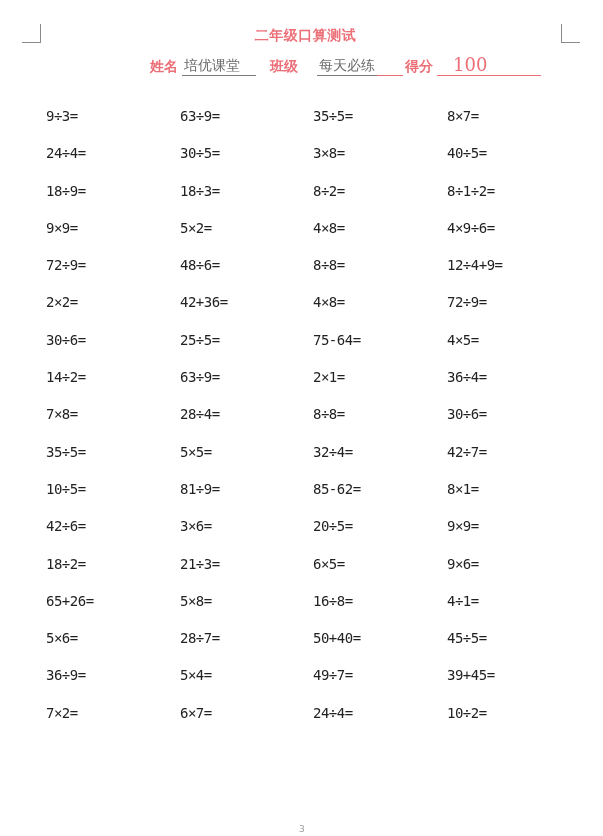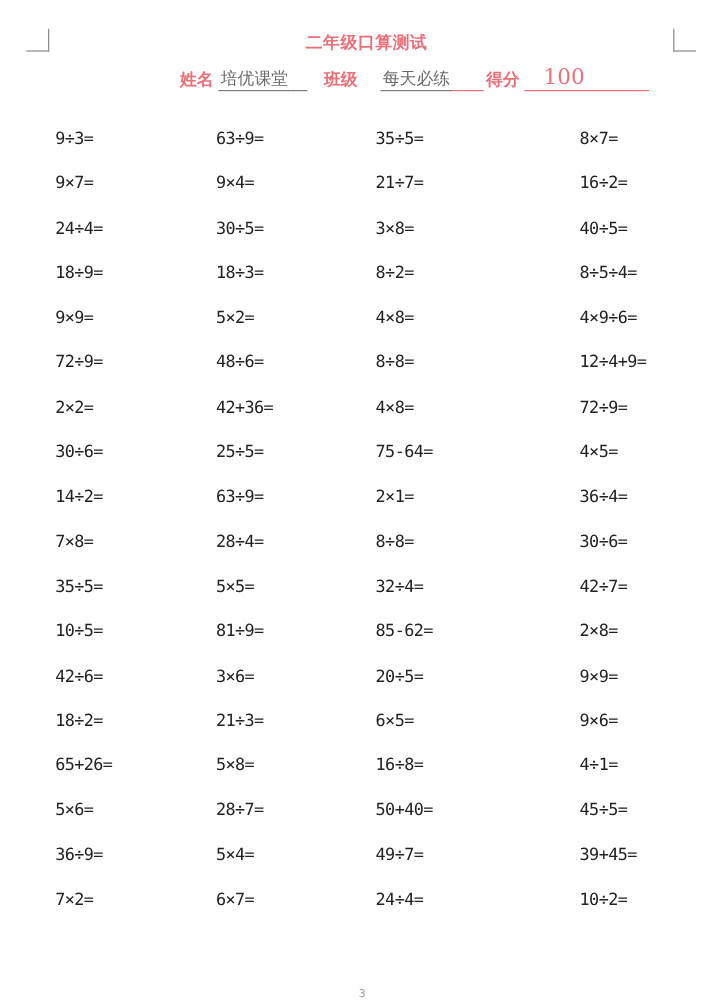--- a/index.html
+++ b/index.html
@@ -13,21 +13,21 @@
     .info { position: absolute; top: 54px; left: 150px; font-size: 14px; white-space: nowrap; display: flex; align-items: flex-end; }
     .info .lbl { color: #ec6f78; font-weight: bold; }
     .info .val { color: #6b6b6b; border-bottom: 1px solid #7a7a7a; padding: 0 2px; text-align: right; }
     .info .blank-red { display: inline-block; border-bottom: 1px solid #ec6f78; height: 16px; }
     .info .blank-gray { display: inline-block; border-bottom: 1px solid #7a7a7a; height: 16px; }
     .info .score { color: #ec6f78; border-bottom: 1px solid #ec6f78; display: inline-block; padding-left: 16px; font-size: 18px; }
     .grid { position: absolute; left: 0; top: 108px; width: 508px; }
     .row { position: relative; height: 37.3px; }
     .cell { position: absolute; top: 0; font-size: 14px; color: #222; white-space: nowrap;
             font-family: "DejaVu Sans Mono", "Liberation Mono", monospace; letter-spacing: -0.5px; }
-    .c0 { left: 46px; } .c1 { left: 180px; } .c2 { left: 313px; } .c3 { left: 447px; margin-left: 36px; }
+    .c0 { left: 46px; } .c1 { left: 180px; } .c2 { left: 313px; } .c3 { left: 447px; }
     .page-num { position: absolute; top: 824px; left: 299px; font-size: 9px; color: #9a9a9a;
                 font-family: "DejaVu Sans", sans-serif; }
   </style>
 </head>
 <body>
 
 <div class="corner tl"></div>
 <div class="corner tr"></div>
 
 <div class="title">二年级口算测试</div>
@@ -44,36 +44,30 @@
 </div>
 
 <div class="grid">
   <div class="row">
     <span class="cell c0">9÷3=</span>
     <span class="cell c1">63÷9=</span>
     <span class="cell c2">35÷5=</span>
     <span class="cell c3">8×7=</span>
   </div>
   <div class="row">
-    <span class="cell c0">9×7=</span>
-    <span class="cell c1">9×4=</span>
-    <span class="cell c2">21÷7=</span>
-    <span class="cell c3">16÷2=</span>
-  </div>
-  <div class="row">
     <span class="cell c0">24÷4=</span>
     <span class="cell c1">30÷5=</span>
     <span class="cell c2">3×8=</span>
     <span class="cell c3">40÷5=</span>
   </div>
   <div class="row">
     <span class="cell c0">18÷9=</span>
     <span class="cell c1">18÷3=</span>
     <span class="cell c2">8÷2=</span>
-    <span class="cell c3">8÷5÷4=</span>
+    <span class="cell c3">8÷1÷2=</span>
   </div>
   <div class="row">
     <span class="cell c0">9×9=</span>
     <span class="cell c1">5×2=</span>
     <span class="cell c2">4×8=</span>
     <span class="cell c3">4×9÷6=</span>
   </div>
   <div class="row">
     <span class="cell c0">72÷9=</span>
     <span class="cell c1">48÷6=</span>
@@ -107,21 +101,21 @@
   <div class="row">
     <span class="cell c0">35÷5=</span>
     <span class="cell c1">5×5=</span>
     <span class="cell c2">32÷4=</span>
     <span class="cell c3">42÷7=</span>
   </div>
   <div class="row">
     <span class="cell c0">10÷5=</span>
     <span class="cell c1">81÷9=</span>
     <span class="cell c2">85-62=</span>
-    <span class="cell c3">2×8=</span>
+    <span class="cell c3">8×1=</span>
   </div>
   <div class="row">
     <span class="cell c0">42÷6=</span>
     <span class="cell c1">3×6=</span>
     <span class="cell c2">20÷5=</span>
     <span class="cell c3">9×9=</span>
   </div>
   <div class="row">
     <span class="cell c0">18÷2=</span>
     <span class="cell c1">21÷3=</span>

